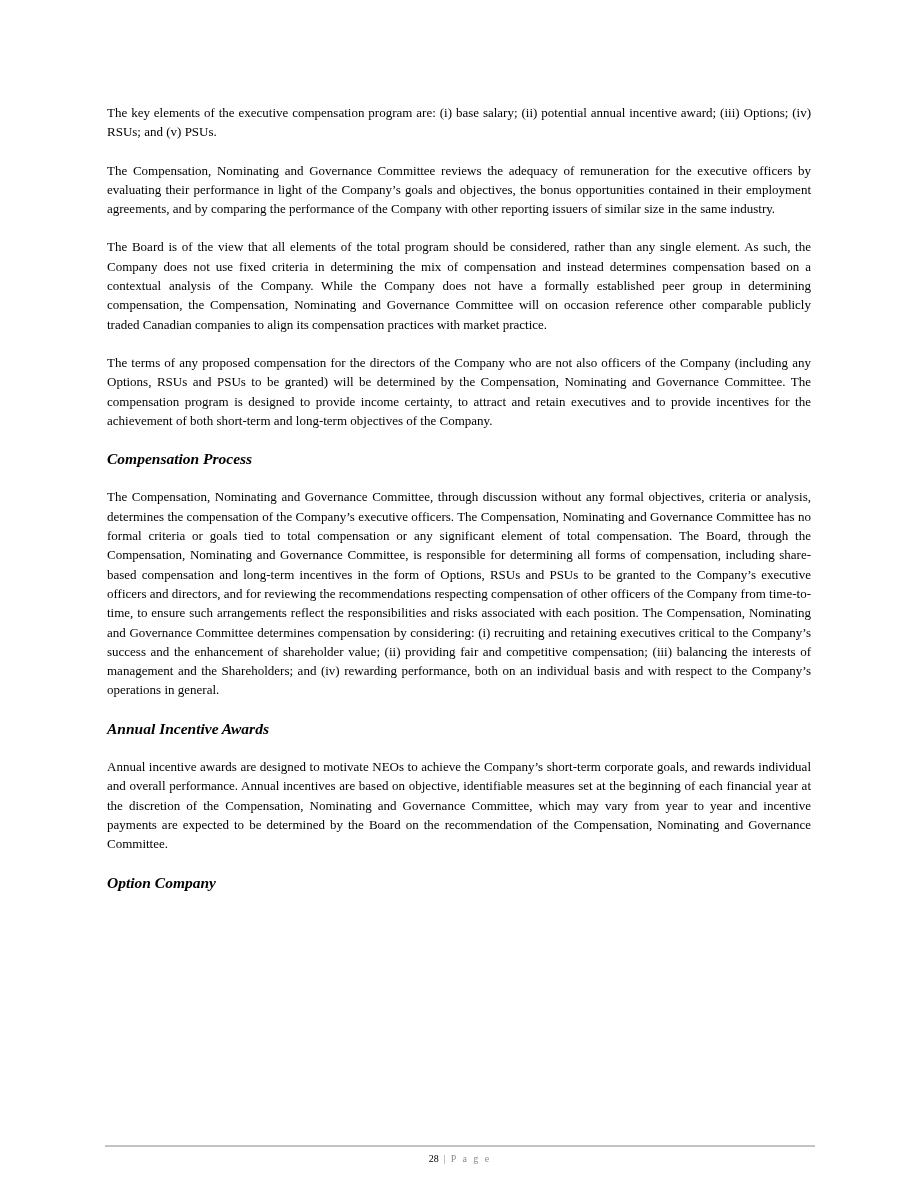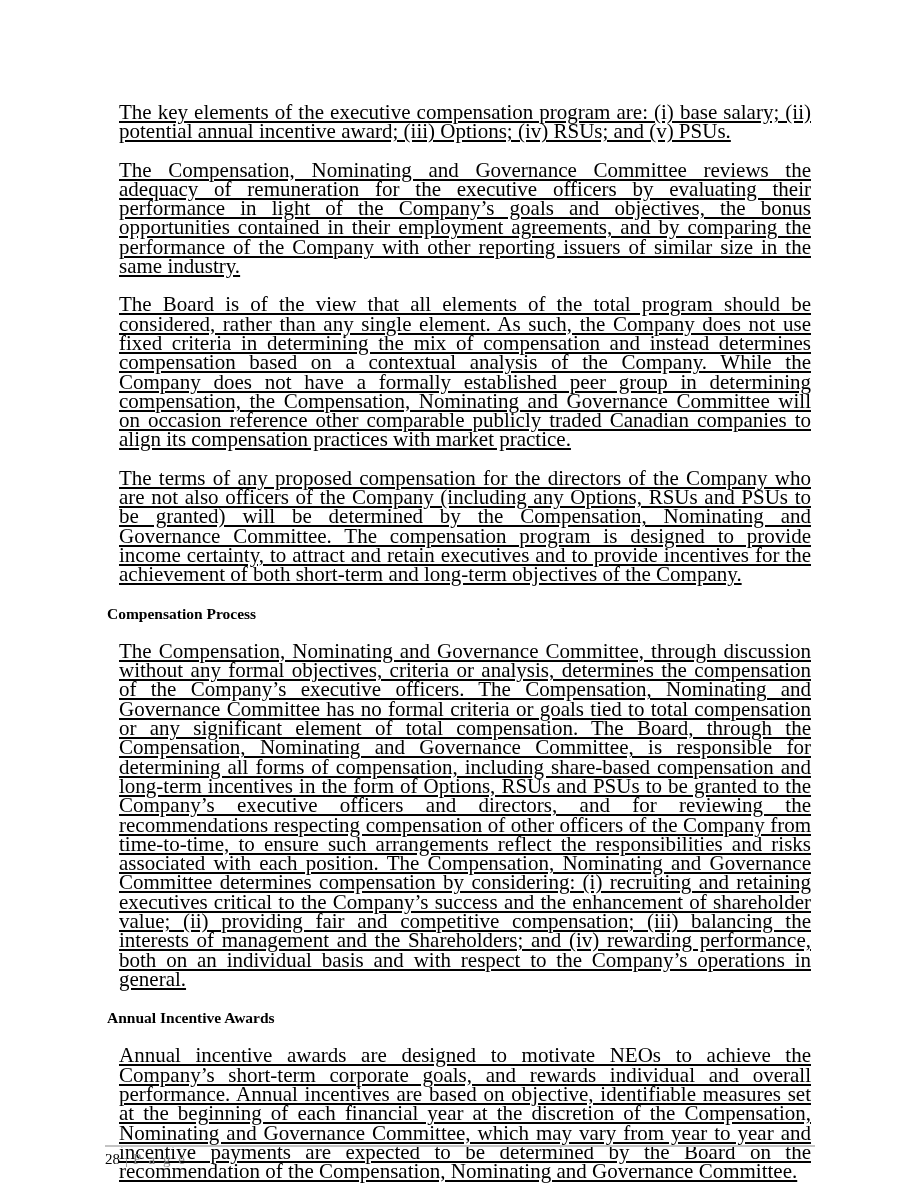--- a/index.html
+++ b/index.html
@@ -16,49 +16,49 @@
     color: #000000;
     overflow: hidden;
   }
   .content {
     position: absolute;
     top: 103px;
     left: 107px;
     width: 704px;
   }
   .content p {
-    margin: 0 0 19px 12px;
-    font-size: 21px;
+    margin: 0 0 19px 0;
+    font-size: 13px;
     line-height: 19.3px;
     text-align: justify;
     text-justify: inter-word;
-    text-decoration: underline;
   }
   .content h3 {
     margin: 0 0 19px 0;
     font-size: 15.5px;
     line-height: 19.3px;
     font-weight: bold;
+    font-style: italic;
     text-align: left;
   }
   .footer {
     position: absolute;
     left: 105px;
     top: 1145px;
     width: 710px;
   }
   .footer-rule {
     width: 100%;
     height: 0;
     border-top: 2px solid #c3c3c3;
     margin-bottom: 3px;
   }
   .footer-text {
-    text-align: left;
-    font-size: 15px;
+    text-align: center;
+    font-size: 10px;
     line-height: 18px;
     color: #000000;
     white-space: nowrap;
   }
   .footer-text .sep {
     color: #8a8a8a;
     margin: 0 5px;
   }
   .footer-text .pageword {
     color: #8a8a8a;

